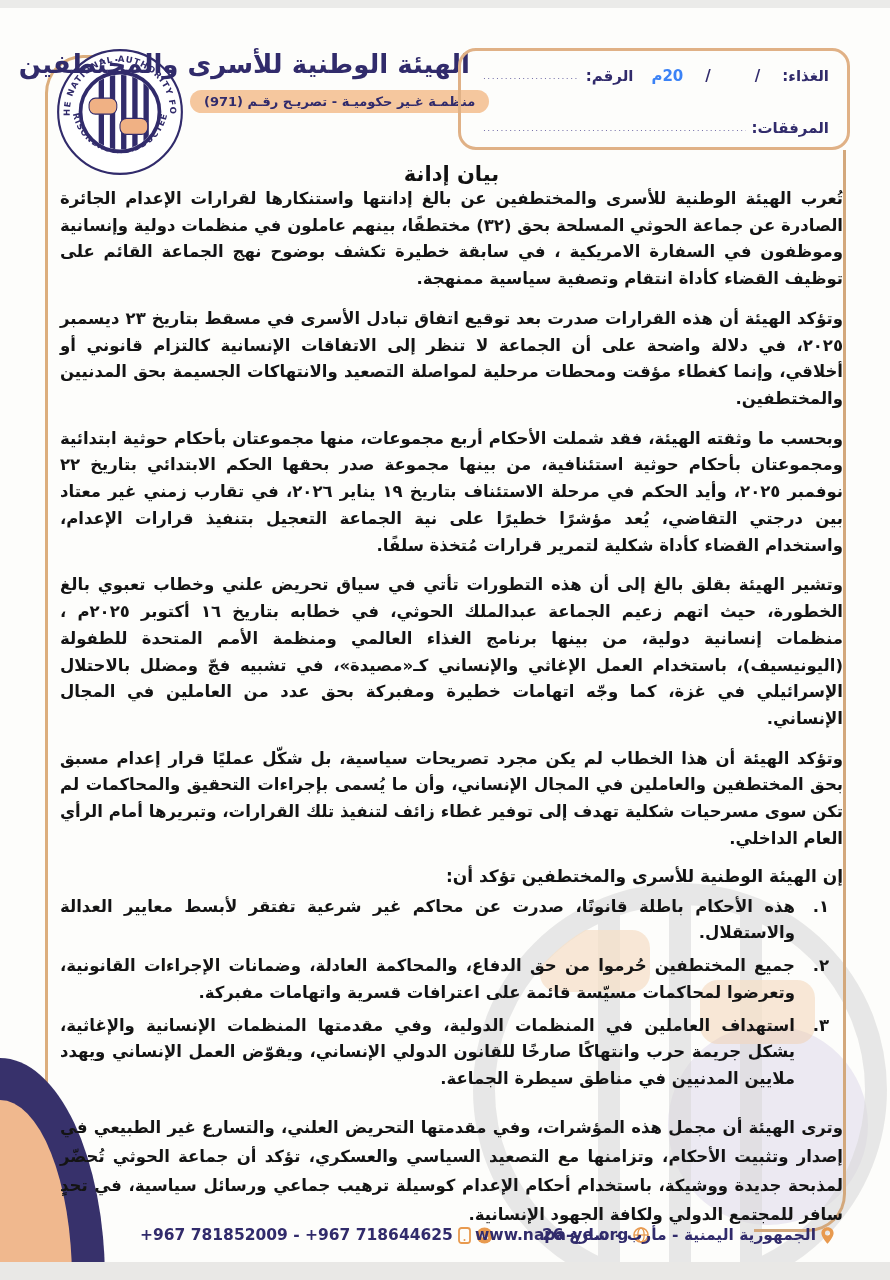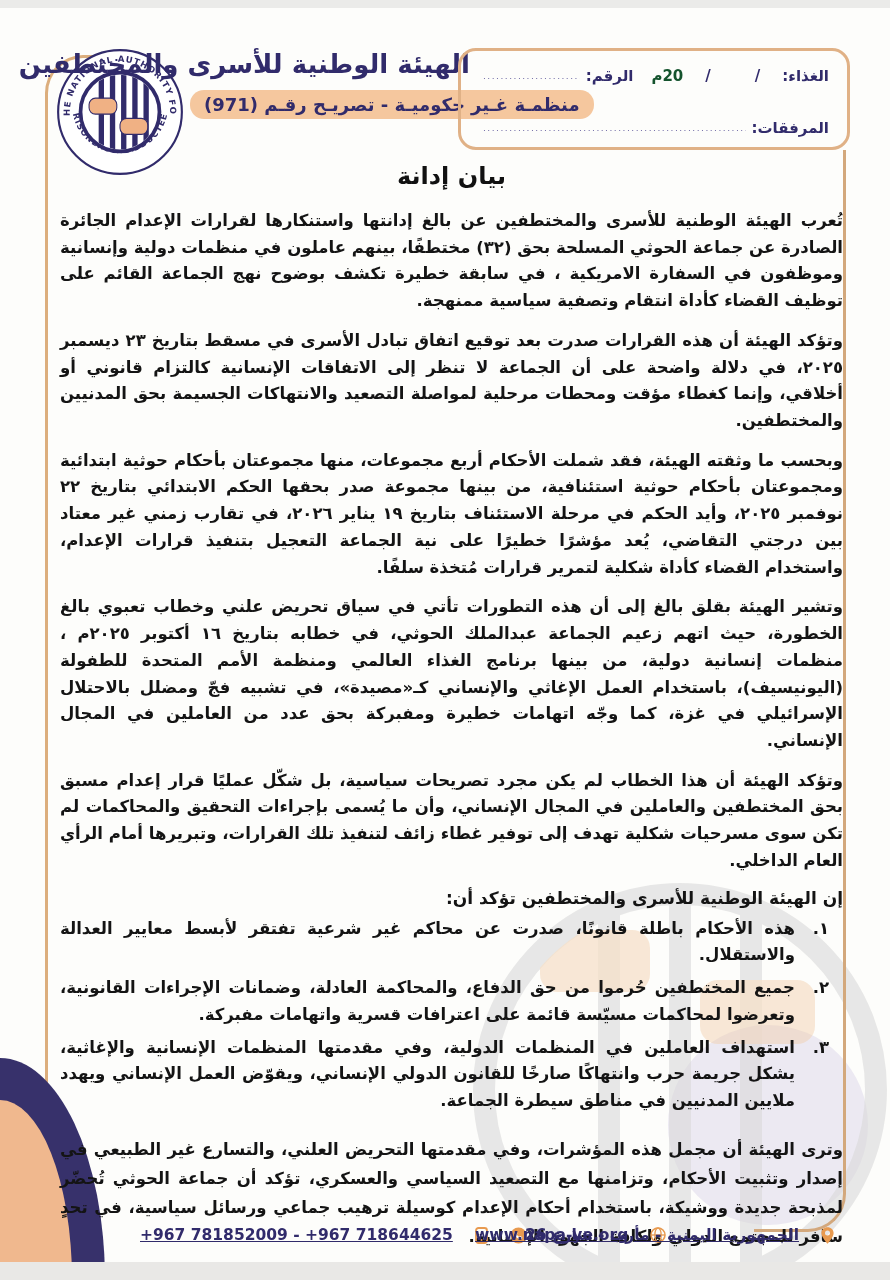--- a/index.html
+++ b/index.html
@@ -24,47 +24,47 @@
     border-radius:50%; background:#37316b; }
   .corner-peach { position:absolute; left:-72px; top:1100px; width:144px; height:360px;
     border-radius:50%; background:#f0b88e; }
 
   
   .header { position:absolute; top:40px; left:0; width:890px; height:140px; }
   .logo { position:absolute; left:56px; top:8px; }
   .org-block { position:absolute; left:190px; top:10px; width:280px; text-align:left; }
   .org-name { font-size:26px; font-weight:bold; color:#312b6b; white-space:nowrap; line-height:1.15; direction:rtl; }
   .org-badge { display:inline-block; margin-top:10px; background:#f5c79e; color:#312b6b;
-    font-size:18px; font-weight:bold; padding:4px 14px; border-radius:14px; direction:rtl; white-space:nowrap; }
+    font-size:13px; font-weight:bold; padding:4px 14px; border-radius:14px; direction:rtl; white-space:nowrap; }
   .ref-box { position:absolute; left:458px; top:8px; width:392px; height:102px;
     border:3px solid #e0b186; border-radius:18px; direction:rtl; padding:16px 18px 10px 16px;
     display:flex; flex-direction:column; justify-content:space-between; background:transparent; }
   .ref-row { display:flex; align-items:baseline; direction:rtl; }
   .ref-label { color:#312b6b; font-weight:bold; font-size:15px; white-space:nowrap;text-align:right; }
   .slash { color:#312b6b; font-weight:bold; font-size:15px; margin:0 22px; }
-  .year { color:#14532d; font-weight:bold; font-size:15px; margin-left:18px; }
+  .year { color:#3b82f6; font-weight:bold; font-size:15px; margin-left:18px; }
   .dots { flex:1; overflow:hidden; white-space:nowrap; font-size:9px; letter-spacing:1.5px;
     color:#6b66a3; direction:ltr; text-align:left; margin:0 6px; transform:translateY(-2px); }
 
   
   .content { position:absolute; top:162px; right:47px; left:60px; direction:rtl; color:#141414; z-index:2; }
-  .title { text-align:center; font-size:24px; font-weight:bold; color:#111; margin-bottom:18px; }
+  .title { text-align:center; font-size:21px; font-weight:bold; color:#111; margin-bottom:0; }
   .para { font-size:16.5px; font-weight:bold; line-height:1.62; text-align:justify;
     text-justify:inter-word; margin-bottom:13px; }
   .intro { font-size:17px; font-weight:bold; margin:4px 0 8px 0;text-align:right; }
   .li { display:flex; direction:rtl; font-size:16.5px; font-weight:bold; line-height:1.6;
     margin:0 14px 7px 0; text-align:justify; }
   .li-num { width:34px; flex:0 0 34px; }
   .li-text { flex:1; }
   .para.last { margin-top:22px; line-height:1.75; }
 
   
   .footer-row { position:absolute; left:0; bottom:30px; width:890px; height:30px; z-index:3;
     display:flex; align-items:center; }
-  .f-item { display:flex; align-items:center; gap:22px; color:#312b6b; font-weight:bold; font-size:15.5px;text-decoration:underline; }
+  .f-item { display:flex; align-items:center; gap:5px; color:#312b6b; font-weight:bold; font-size:15.5px; }
   .f-phones { position:absolute; left:140px; direction:ltr; }
   .f-web { position:absolute; left:475px; direction:ltr; }
   .f-address { position:absolute; right:56px; direction:rtl;justify-content:center; }
   .f-icon { flex:0 0 auto; }
 </style>
 </head>
 <body>
 
 <div class="page">
 

